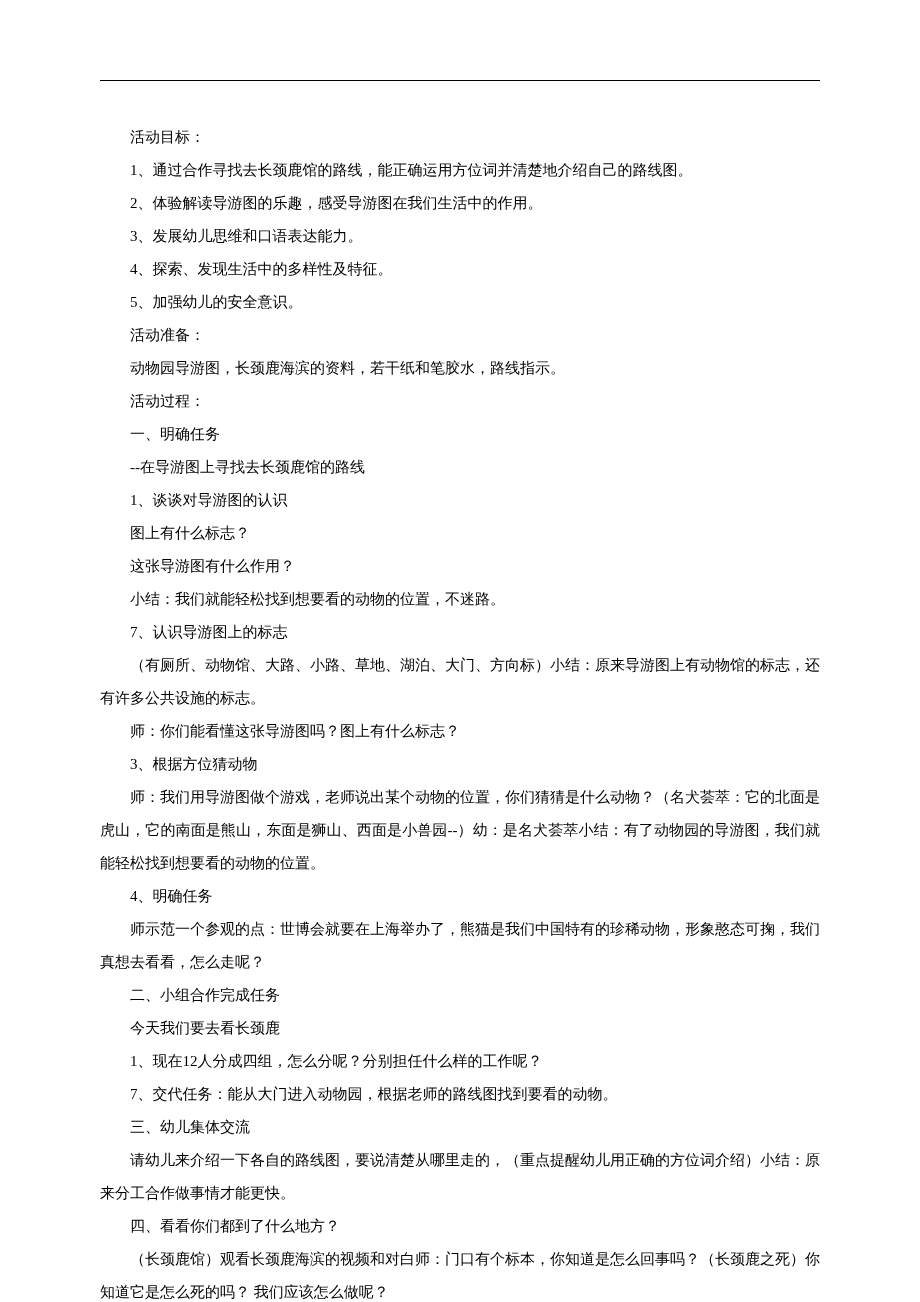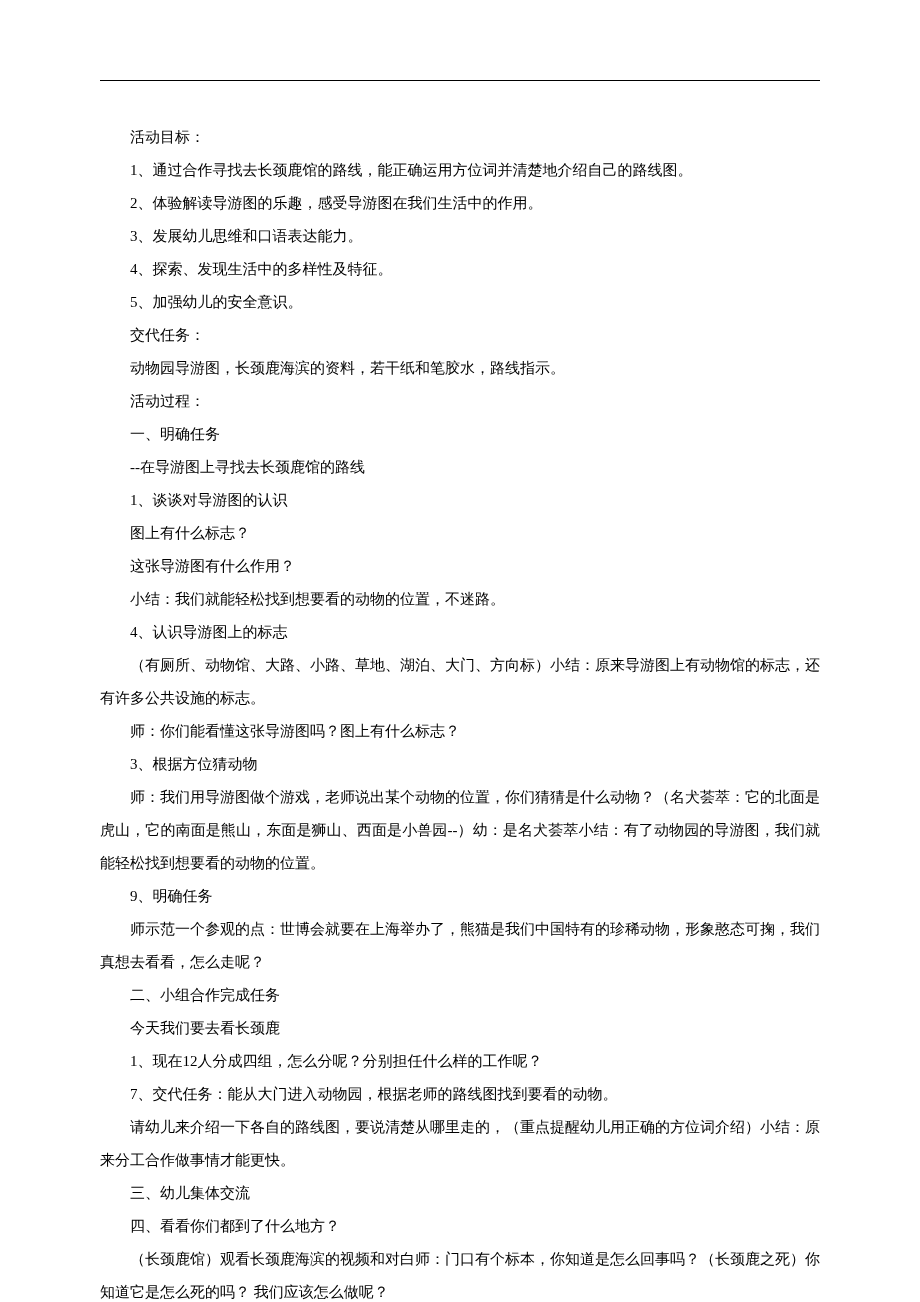--- a/index.html
+++ b/index.html
@@ -32,37 +32,37 @@
 
 <div class="top-line"></div>
 
 <div id="content">
     <div class="paragraph">活动目标：</div>
     <div class="paragraph">1、通过合作寻找去长颈鹿馆的路线，能正确运用方位词并清楚地介绍自己的路线图。</div>
     <div class="paragraph">2、体验解读导游图的乐趣，感受导游图在我们生活中的作用。</div>
     <div class="paragraph">3、发展幼儿思维和口语表达能力。</div>
     <div class="paragraph">4、探索、发现生活中的多样性及特征。</div>
     <div class="paragraph">5、加强幼儿的安全意识。</div>
-    <div class="paragraph">交代任务：</div>
+    <div class="paragraph">活动准备：</div>
     <div class="paragraph">动物园导游图，长颈鹿海滨的资料，若干纸和笔胶水，路线指示。</div>
     <div class="paragraph">活动过程：</div>
     <div class="paragraph">一、明确任务</div>
     <div class="paragraph">--在导游图上寻找去长颈鹿馆的路线</div>
     <div class="paragraph">1、谈谈对导游图的认识</div>
     <div class="paragraph">图上有什么标志？</div>
     <div class="paragraph">这张导游图有什么作用？</div>
     <div class="paragraph">小结：我们就能轻松找到想要看的动物的位置，不迷路。</div>
-    <div class="paragraph">4、认识导游图上的标志</div>
+    <div class="paragraph">7、认识导游图上的标志</div>
     <div class="paragraph">（有厕所、动物馆、大路、小路、草地、湖泊、大门、方向标）小结：原来导游图上有动物馆的标志，还有许多公共设施的标志。</div>
     <div class="paragraph">师：你们能看懂这张导游图吗？图上有什么标志？</div>
     <div class="paragraph">3、根据方位猜动物</div>
     <div class="paragraph">师：我们用导游图做个游戏，老师说出某个动物的位置，你们猜猜是什么动物？（名犬荟萃：它的北面是虎山，它的南面是熊山，东面是狮山、西面是小兽园--）幼：是名犬荟萃小结：有了动物园的导游图，我们就能轻松找到想要看的动物的位置。</div>
-    <div class="paragraph">9、明确任务</div>
+    <div class="paragraph">4、明确任务</div>
     <div class="paragraph">师示范一个参观的点：世博会就要在上海举办了，熊猫是我们中国特有的珍稀动物，形象憨态可掬，我们真想去看看，怎么走呢？</div>
     <div class="paragraph">二、小组合作完成任务</div>
     <div class="paragraph">今天我们要去看长颈鹿</div>
     <div class="paragraph">1、现在12人分成四组，怎么分呢？分别担任什么样的工作呢？</div>
     <div class="paragraph">7、交代任务：能从大门进入动物园，根据老师的路线图找到要看的动物。</div>
+    <div class="paragraph">三、幼儿集体交流</div>
     <div class="paragraph">请幼儿来介绍一下各自的路线图，要说清楚从哪里走的，（重点提醒幼儿用正确的方位词介绍）小结：原来分工合作做事情才能更快。</div>
-    <div class="paragraph">三、幼儿集体交流</div>
     <div class="paragraph">四、看看你们都到了什么地方？</div>
     <div class="paragraph">（长颈鹿馆）观看长颈鹿海滨的视频和对白师：门口有个标本，你知道是怎么回事吗？（长颈鹿之死）你知道它是怎么死的吗？ 我们应该怎么做呢？</div>
   </div>
 
 </body></html>

